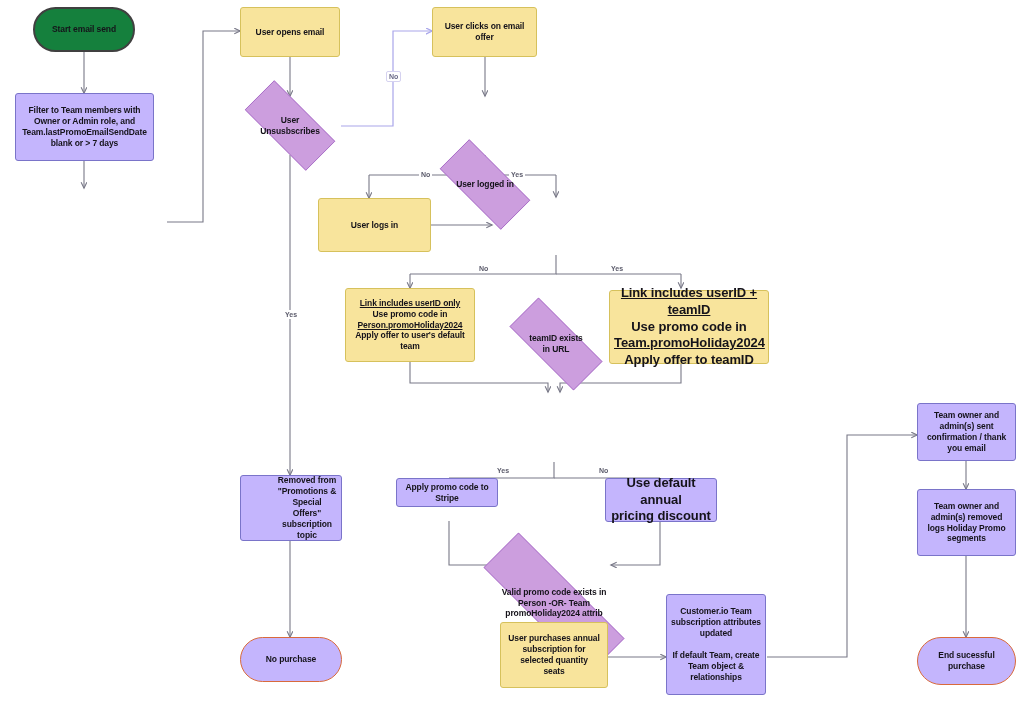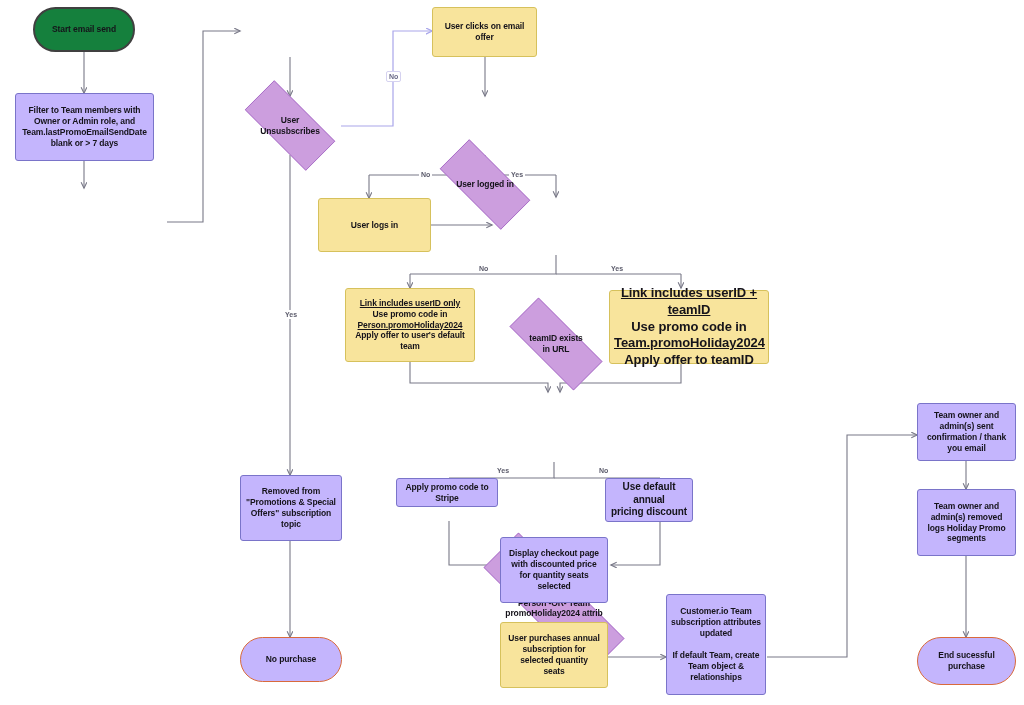--- a/index.html
+++ b/index.html
@@ -175,20 +175,23 @@
   <div class="node shape-box" style="left:15px; top:93px; width:139px; height:68px; font-size:8.5px;">
     <span class="txt">
       <span>Filter to Team members with</span><br>
       <span>Owner or Admin role, and</span><br>
       <span>Team.lastPromoEmailSendDate</span><br>
       <span>blank or &gt; 7 days</span>
     </span>
   </div>
 
 
+  <div class="node shape-box yellow" style="left:240px; top:7px; width:100px; height:50px; font-size:8.5px;">
+    <span class="txt">User opens email</span>
+  </div>
 
   <div class="node shape-diamond diamond-wrap" style="left:229px; top:96px; width:122px; height:59px; font-size:8.5px;">
     <span class="diamond-bg"></span>
     <span class="txt">
       <span>User</span><br>
       <span>Unsusbscribes</span>
     </span>
   </div>
 
   <div class="node shape-box yellow" style="left:432px; top:7px; width:105px; height:50px; font-size:8.5px;">
@@ -243,35 +246,27 @@
     </span>
   </div>
 
   <div class="node shape-box" style="left:396px; top:478px; width:102px; height:29px; font-size:8.5px;">
     <span class="txt">
       <span>Apply promo code to</span><br>
       <span>Stripe</span>
     </span>
   </div>
 
-  <div class="node shape-box" style="left:605px; top:478px; width:88px; height:44px; font-size:10px;">
+  <div class="node shape-box" style="left:605px; top:478px; width:112px; height:44px; font-size:13px;">
     <span class="txt">
       <span>Use default annual</span><br>
       <span>pricing discount</span>
     </span>
   </div>
 
-  <div class="node shape-box" style="left:500px; top:537px; width:108px; height:66px; font-size:8.5px;">
-    <span class="txt">
-      <span>Display checkout page</span><br>
-      <span>with discounted price</span><br>
-      <span>for quantity seats</span><br>
-      <span>selected</span>
-    </span>
-  </div>
 
   <div class="node shape-box yellow" style="left:500px; top:622px; width:108px; height:66px; font-size:8.5px;">
     <span class="txt">
       <span>User purchases annual</span><br>
       <span>subscription for</span><br>
       <span>selected quantity</span><br>
       <span>seats</span>
     </span>
   </div>
 
@@ -280,21 +275,21 @@
       <span>Customer.io Team</span><br>
       <span>subscription attributes</span><br>
       <span>updated</span><br>
       <br>
       <span>If default Team, create</span><br>
       <span>Team object &amp;</span><br>
       <span>relationships</span>
     </span>
   </div>
 
-  <div class="node shape-box" style="left:240px; top:475px; width:102px; height:66px; font-size:8.5px;">
+  <div class="node shape-box" style="left:240px; top:475px; width:102px; height:66px; font-size:8.5px;padding-left:32px;">
     <span class="txt">
       <span>Removed from</span><br>
       <span>"Promotions &amp; Special</span><br>
       <span>Offers" subscription</span><br>
       <span>topic</span>
     </span>
   </div>
 
   <div class="node shape-term orange" style="left:240px; top:637px; width:102px; height:45px; font-size:8.5px;">
     <span class="txt">No purchase</span>

